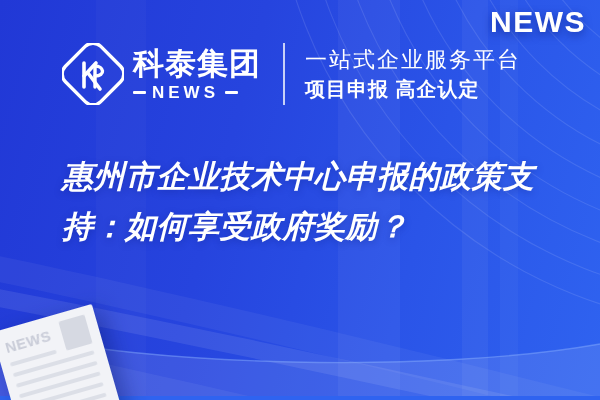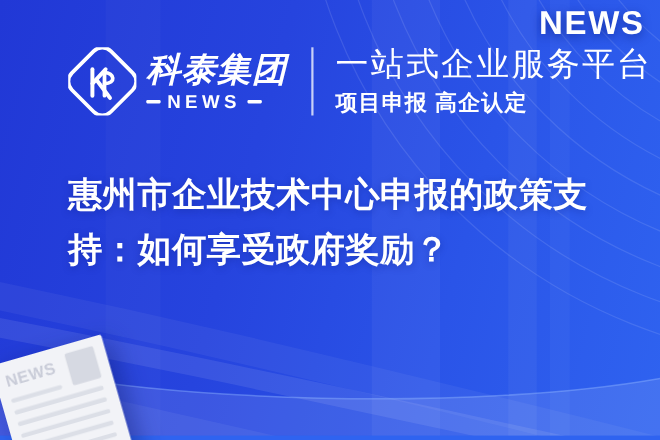--- a/index.html
+++ b/index.html
@@ -82,21 +82,21 @@
   .logo-mark {
     width:62px; height:62px;
     flex:0 0 62px;
     margin-right:9px;
   }
   .logo-mark svg { width:100%; height:100%; display:block; }
 
   .logo-text { color:#fff; }
   .logo-cn {
     font-size:31px; font-weight:bold; letter-spacing:1px;
-    line-height:1; white-space:nowrap;font-style:italic;
+    line-height:1; white-space:nowrap;
   }
   .logo-en-row {
     display:flex; align-items:center; gap:6px;
     margin-top:5px;
   }
   .logo-en-row .rule {
     height:3px; width:13px; background:#fff; border-radius:1px;
   }
   .logo-en {
     font-size:17px; font-weight:bold; letter-spacing:4px;
@@ -105,36 +105,37 @@
 
   .divider {
     width:2px; height:62px;
     background:rgba(255,255,255,.75);
     margin:0 20px 0 22px;
     flex:0 0 2px;
   }
 
   .tagline { color:#fff; }
   .tagline-main {
-    font-size:30px; font-weight:normal; letter-spacing:2px;
+    font-size:22px; font-weight:normal; letter-spacing:2px;
     line-height:1.15; white-space:nowrap;
   }
   .tagline-sub {
     font-size:20px; font-weight:bold; letter-spacing:1px;
     margin-top:6px; line-height:1.15; white-space:nowrap;
   }
 
   
   .headline {
     position:absolute; left:62px; right:34px; top:152px;
     color:#ffffff;
     font-size:31px; font-weight:bold;
     line-height:1.62;
     letter-spacing:.5px;
     text-shadow:0 2px 7px rgba(12,28,130,.35);
+    font-style:italic;
   }
 
   
   .newspaper {
     position:absolute; left:6px; top:316px;
     width:104px; height:118px;
     transform:rotate(-16deg);
     filter:drop-shadow(7px 7px 11px rgba(8,20,100,.40));
   }
   .np-sheet {

